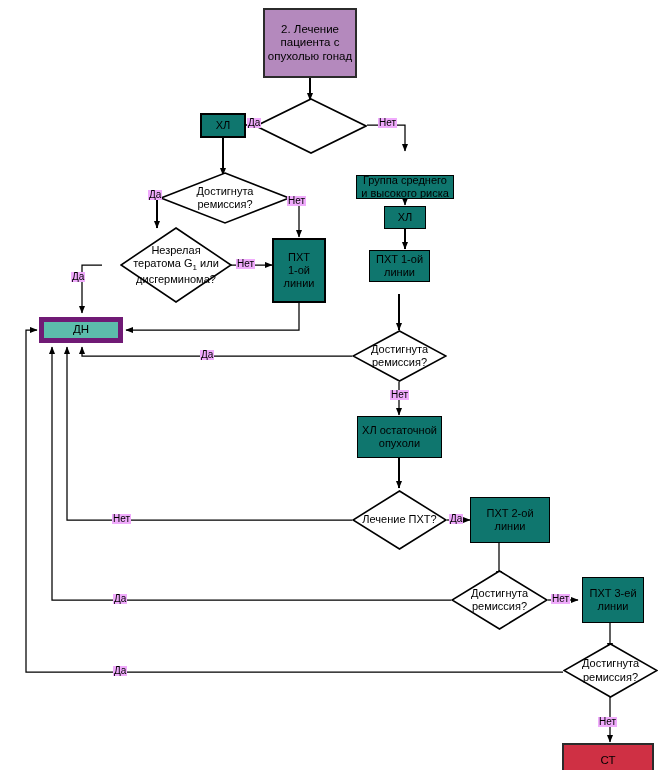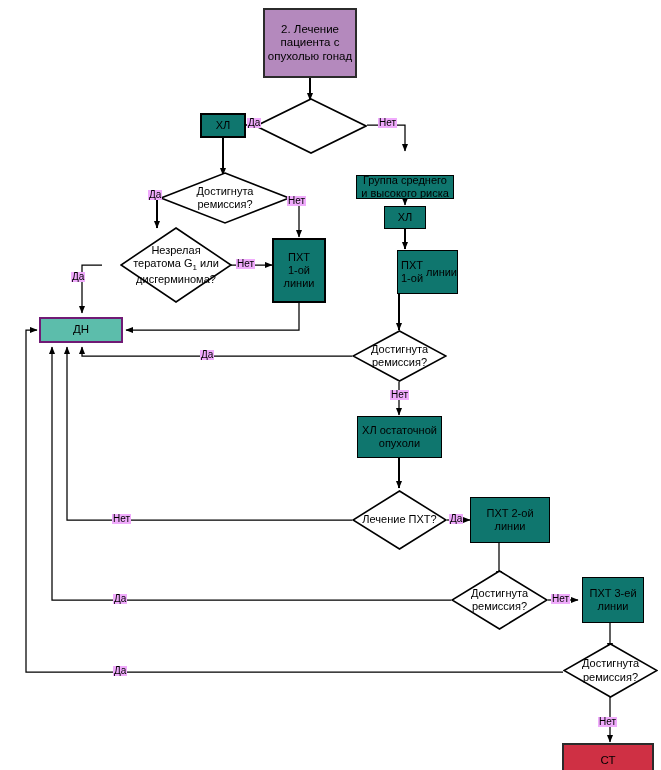--- a/index.html
+++ b/index.html
@@ -5,21 +5,21 @@
   html,body{margin:0;padding:0;background:#ffffff;}
   body{font-family:"Liberation Sans","DejaVu Sans",sans-serif;}
   #stage{position:relative;width:661px;height:770px;background:#ffffff;overflow:hidden;}
   #wires{position:absolute;left:0;top:0;width:661px;height:770px;}
 
   .node{position:absolute;box-sizing:border-box;display:flex;align-items:center;
         justify-content:center;text-align:center;line-height:1.18;color:#000;}
   .box{border:1.6px solid #000;background:#0f766e;font-size:11px;}
   .box.thick{border-width:2px;}
   .box.purple{background:#b489bd;border:2px solid #2b2b2b;font-size:11.5px;}
-  .box.teal{background:#5cbdab;border:2px solid #701a75;font-size:11.5px;}
+  .box.teal{background:#5cbdab;border:5px solid #701a75;font-size:11.5px;}
   .box.red{background:#cf3044;border:2px solid #2b2b2b;font-size:11.5px;}
 
   .diamond{font-size:11px;}
   .diamond .dshape{position:absolute;left:0;top:0;width:100%;height:100%;}
   .diamond .dlabel{position:relative;z-index:2;width:86%;text-align:center;line-height:1.2;}
 
   .edgelabel{position:absolute;font-size:10px;color:#000;background:#f0abfc;
              padding:0 1px;white-space:nowrap;line-height:1;}
   sub{font-size:8px;}
 </style>
@@ -100,21 +100,21 @@
 
   <div class="node box" style="left:356px;top:152px;width:98px;height:24px;flex-direction:column;margin-top:23px;">
     <span>Группа среднего</span>
     <span>и высокого риска</span>
   </div>
 
   <div class="node box" style="left:384px;top:206px;width:42px;height:23px;">
     <span>ХЛ</span>
   </div>
 
-  <div class="node box" style="left:369px;top:250px;width:61px;height:44px;flex-direction:row;margin-left:28px;">
+  <div class="node box" style="left:369px;top:250px;width:61px;height:32px;flex-direction:column;">
     <span>ПХТ 1-ой</span>
     <span>линии</span>
   </div>
 
   <div class="node diamond" style="left:160px;top:172px;width:130px;height:52px;">
     <svg class="dshape" viewBox="0 0 130 52">
       <polygon points="65,1 129,26 65,51 1,26" fill="#fff" stroke="#000" stroke-width="1.6"></polygon>
     </svg>
     <div class="dlabel">
       <div>Достигнута</div>

